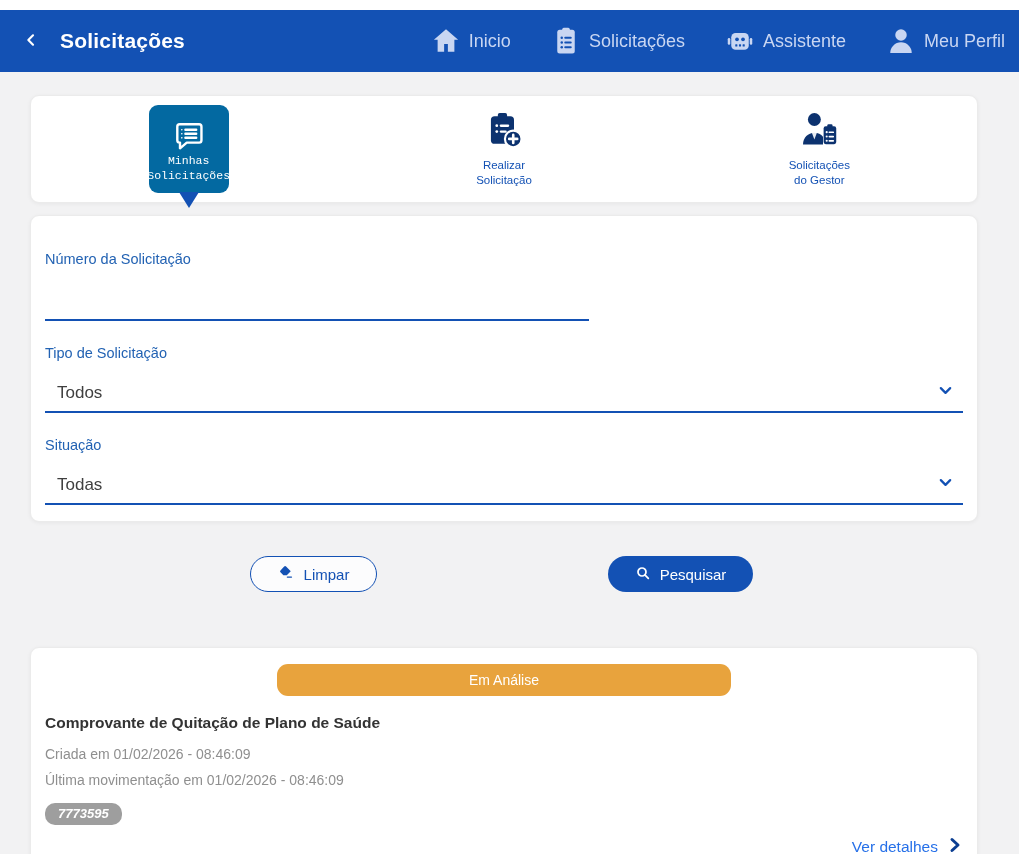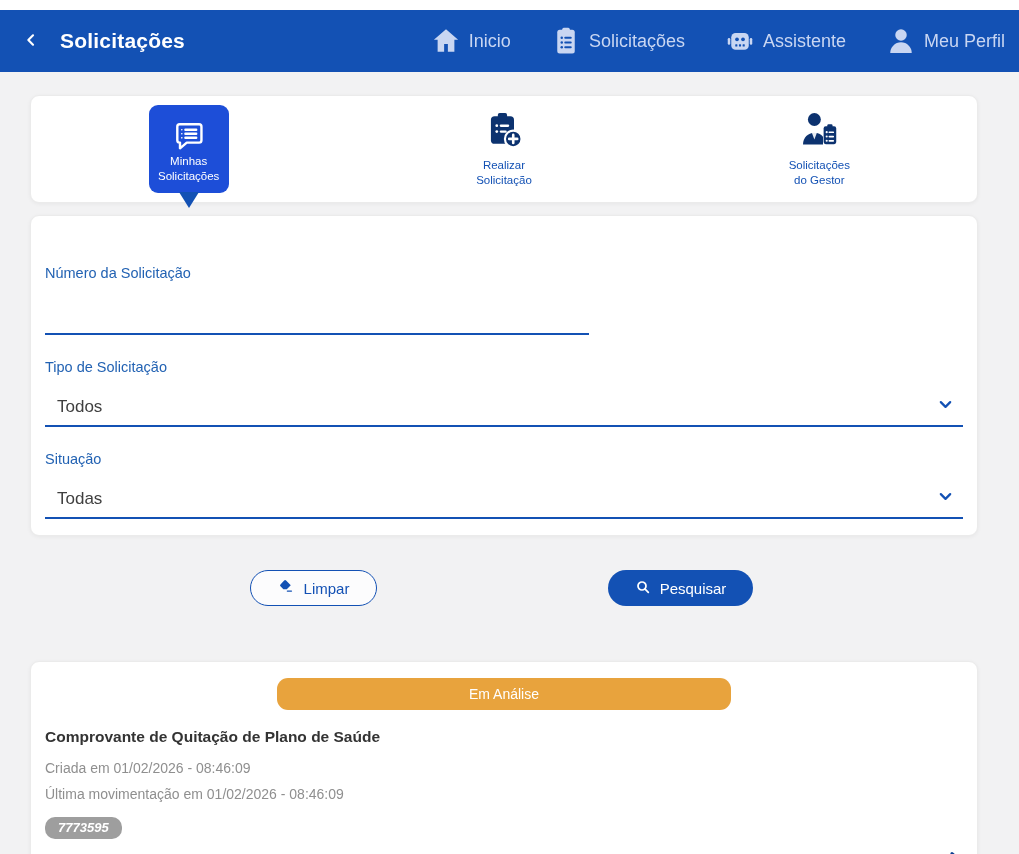--- a/index.html
+++ b/index.html
@@ -17,31 +17,31 @@
 
   
   .content { width:948px; margin:0 auto 0 30px; }
   .card { background:#ffffff; border:1px solid #ebebeb; border-radius:9px; box-shadow:0 1px 4px rgba(0,0,0,.05); }
 
   
   .tabs-card { margin-top:23px; height:108px; display:flex; position:relative; }
   .tab { flex:1; display:flex; flex-direction:column; align-items:center; justify-content:center; gap:8px; cursor:pointer; }
   .tab-label { font-size:11.5px; color:#1351B4; text-align:center; white-space:pre-line; line-height:1.3; }
   .tab svg { width:40px; height:40px; display:block; }
-  .tab-active-box { display:flex; flex-direction:column; align-items:center; background:#1d4ed8; width:80px;
-    padding:13px 5px 10px; border-radius:9px; position:relative; z-index:2; }
+  .tab-active-box { display:flex; flex-direction:column; align-items:center; background:#0369a1; width:80px;
+    padding:13px 5px 10px; border-radius:9px; position:relative; z-index:2;font-family:Liberation Mono, monospace; }
   .tab-active-box .tab-label { color:#ffffff; }
   .tab-active-box::after { content:""; position:absolute; left:50%; transform:translateX(-50%); bottom:-15px;
     border-left:10px solid transparent; border-right:10px solid transparent; border-top:16px solid #1351B4; }
   .tab-active-box svg { width:36px; height:36px; }
 
   
   .filter-card { margin-top:12px; padding:15px 14px 16px; }
   .filter-heading { color:#1351B4; font-size:16px; font-weight:700; }
-  .filter-grid { display:grid; grid-template-columns:544px 1fr; column-gap:21px; margin-top:34px; }
+  .filter-grid { display:grid; grid-template-columns:544px 1fr; column-gap:21px; margin-top:20px; }
   .field-label { color:#2262b3; font-size:14.5px; display:block; }
   .underline-input { width:100%; border:none; border-bottom:2px solid #1351B4; height:36px; font-size:17px;
     color:#1b1b1b; background:transparent; outline:none; font-family:"Liberation Sans", sans-serif; }
   .date-box { display:flex; align-items:center; gap:9px; border-bottom:2px solid #1351B4; height:36px;
     font-size:17px; color:#1b1b1b; cursor:text; }
   .date-box svg { width:17px; height:17px; }
   .select-row { margin-top:24px; }
   .select-box { display:flex; align-items:center; justify-content:space-between; border-bottom:2px solid #1351B4;
     height:38px; padding:0 10px 0 12px; font-size:17px; color:#3f3f3f; cursor:pointer; }
   .select-box svg { width:15px; height:15px; }

